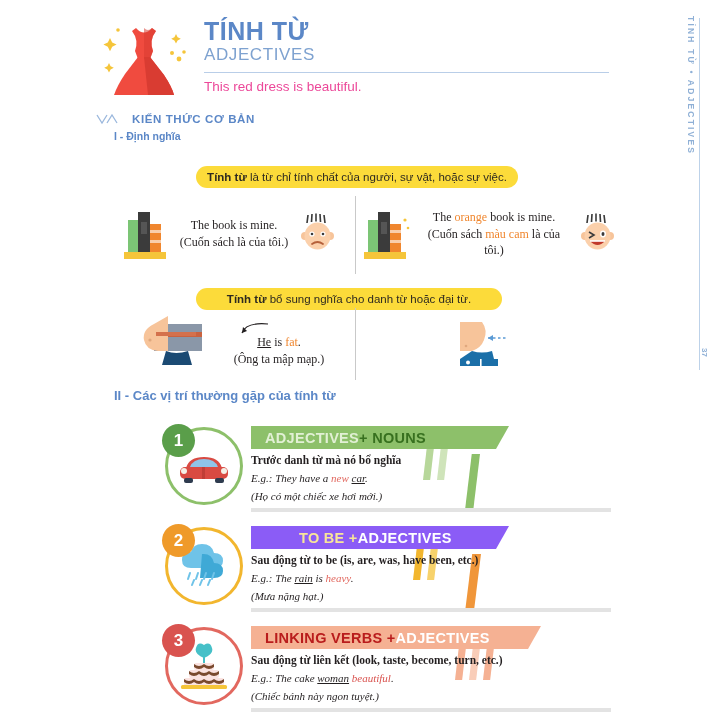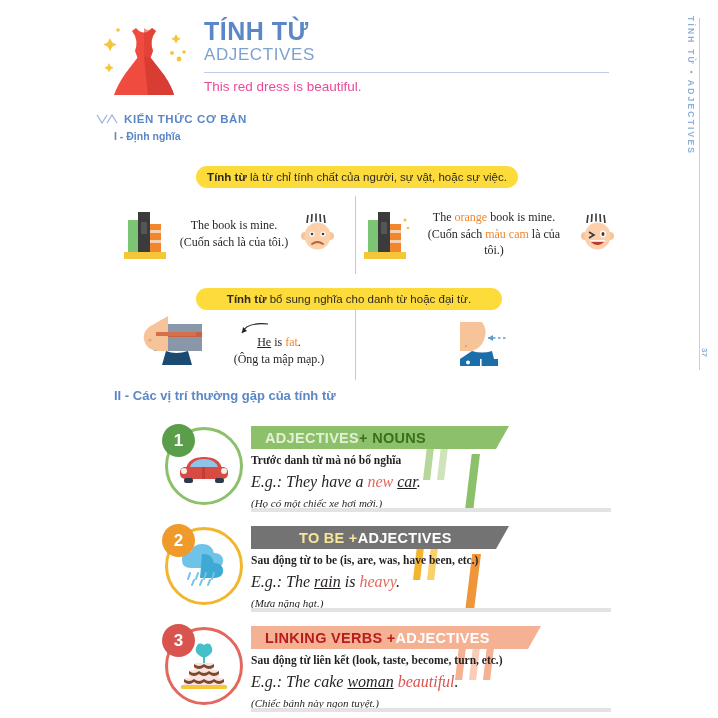--- a/index.html
+++ b/index.html
@@ -25,21 +25,21 @@
     writing-mode:vertical-rl;font-size:8.5px;letter-spacing:2.2px;
     color:#8fb0d6;font-weight:bold;white-space:nowrap;
   }
   .vline{position:absolute;right:0px;top:2px;width:1px;height:352px;background:#bdd2e9;}
   .vpage{
     position:absolute;right:9px;top:348px;writing-mode:vertical-rl;
     font-size:8px;color:#8fb0d6;font-weight:bold;
   }
 
   
-  .sec1{position:absolute;left:96px;top:113px;display:flex;align-items:center;gap:6px;}
+  .sec1{position:absolute;left:96px;top:113px;display:flex;align-items:center;gap:14px;}
   .sec1 .lbl{font-size:11.5px;font-weight:bold;color:#5b87c7;letter-spacing:.6px;}
   .sub1{position:absolute;left:114px;top:130px;font-size:10.5px;font-weight:bold;color:#5b87c7;}
   .sec2{position:absolute;left:114px;top:388px;font-size:13px;font-weight:bold;color:#5b87c7;}
 
   
   .banner{
     position:absolute;background:#fcdb3a;border-radius:11px;height:22px;
     display:flex;align-items:center;justify-content:center;
     font-size:11.5px;color:#2e2a20;white-space:nowrap;
   }
@@ -88,21 +88,21 @@
   .chead{position:relative;height:23px;}
   .chead .bar{
     position:absolute;left:0;top:0;height:23px;width:258px;
     clip-path:polygon(0 0,100% 0,calc(100% - 13px) 100%,0 100%);
     display:flex;align-items:center;padding-left:14px;box-sizing:border-box;
     font-size:14.5px;font-weight:bold;letter-spacing:.3px;white-space:nowrap;
   }
   .chead .bar.w3{width:290px;}
   .ctext{margin-top:3px;font-family:"Liberation Serif",serif;color:#231f20;line-height:1.4;}
   .ct1{font-size:11.5px;font-weight:bold;}
-  .ct2{font-size:16px;font-style:italic;}
+  .ct2{font-size:11px;font-style:italic;}
   .ct3{font-size:11px;font-style:italic;}
   .grayline{position:absolute;left:86px;top:88px;width:360px;height:4px;background:#e3e3e3;}
 
   
   .chev{position:absolute;width:13px;height:50px;
         clip-path:polygon(45% 0,100% 0,55% 100%,0 100%);}
   svg{display:block;}
 </style>
 </head>
 <body>
@@ -345,21 +345,21 @@
                 <line x1="25" y1="36" x2="23" y2="41"></line>
               <line x1="33" y1="36" x2="31" y2="41"></line>
             </g>
           </svg>
         </span>
       </div>
       <div class="badge y">2</div>
     </div>
     <div class="cbody">
       <div class="chead">
-        <div class="bar" style="background:#737373;padding-left:48px;">
+        <div class="bar" style="background:#8b5cf6;padding-left:48px;">
           <span style="color:#f8e59a;">TO BE + </span>
             <span style="color:#ffffff;">ADJECTIVES</span>
         </div>
       </div>
       <div class="ctext ct1">Sau động từ to be (is, are, was, have been, etc.)</div>
       <div class="ctext ct2">
         <span>E.g.: The </span><span class="und">rain</span><span> is </span><span style="color:#e2685f;">heavy</span><span>.</span>
       </div>
       <div class="ctext ct3">(Mưa nặng hạt.)</div>
     </div>

